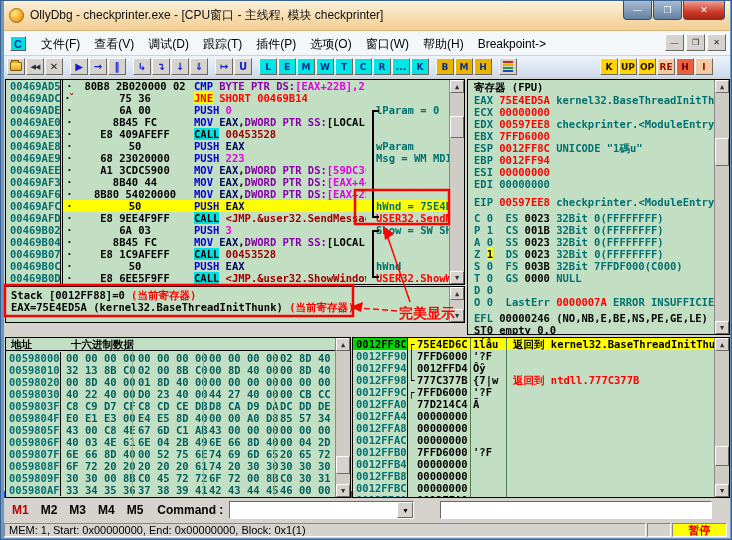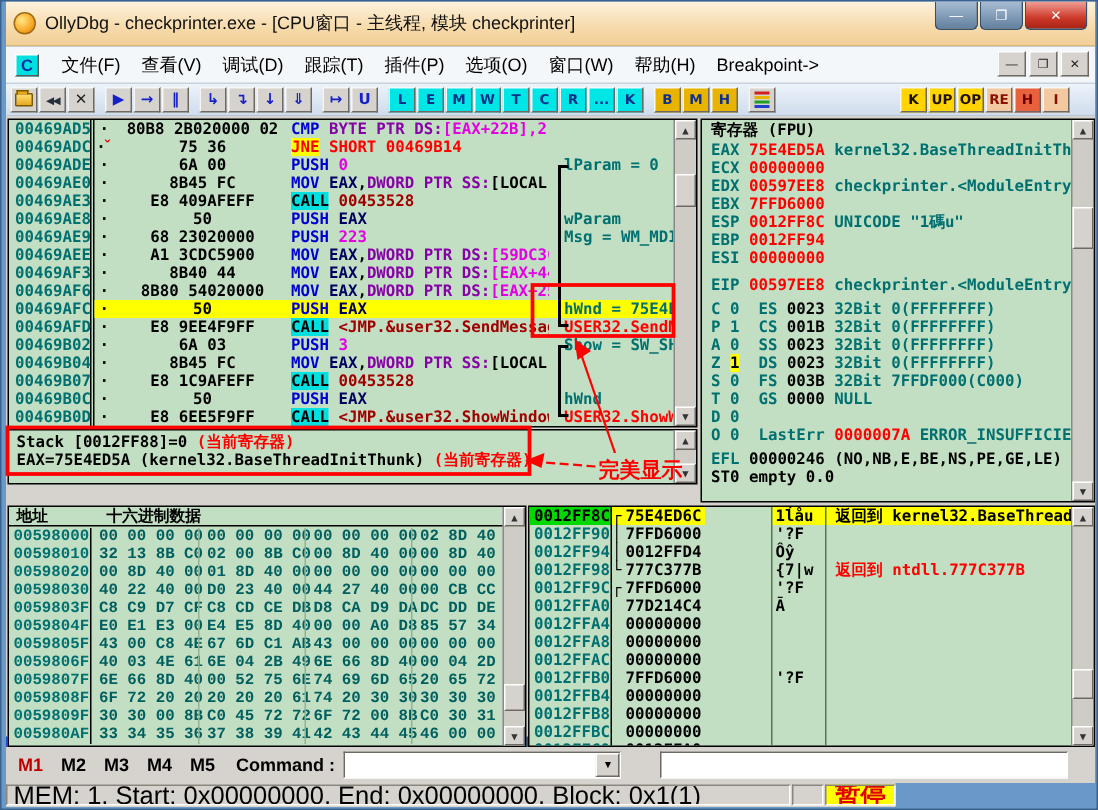--- a/index.html
+++ b/index.html
@@ -71,49 +71,49 @@
   
   #regs .hdr{height:14px;line-height:14px;padding-left:6px;color:#000;}
   .rline{height:12px;line-height:12px;padding-left:6px;white-space:pre;overflow:hidden;}
   
   .iline{height:12px;line-height:12px;padding-left:5px;white-space:pre;}
   #infopane .inner{padding-top:2px;}
   
   #dump .hdr{height:13px;line-height:13px;display:flex;border-bottom:1px solid #000;}
   #dump .hdr .h1{width:55px;padding-left:5px;}
   #dump .hdr .h2{padding-left:10px;}
-  .hrow{display:flex;height:12px;line-height:12px;white-space:pre;font-family:Liberation Mono, monospace;}
+  .hrow{display:flex;height:12px;line-height:12px;white-space:pre;}
   .ha{width:55px;padding-left:3px;color:#007070;border-right:1px solid #000;flex:none;}
   .hg{width:71px;padding-left:5px;color:#005f5f;flex:none;}
   .hg+ .hg{border-left:1px solid #92b292;}
   
   .srow{display:flex;height:12px;line-height:12px;white-space:pre;}
   .sa{width:55px;padding-left:3px;color:#007070;border-right:1px solid #000;flex:none;}
   .sbr{width:9px;flex:none;color:#000;}
   .sv{width:53px;flex:none;color:#000;}
-  .sas{width:36px;flex:none;border-left:1px solid #527a52;padding-left:2px;color:#000;margin-left:44px;}
+  .sas{width:36px;flex:none;border-left:1px solid #527a52;padding-left:2px;color:#000;}
   .sc{flex:1;border-left:1px solid #527a52;padding-left:6px;overflow:hidden;}
   .srow.sel .sa{background:#00d800;color:#000;}
   .srow.sel .sbr,.srow.sel .sv,.srow.sel .sas,.srow.sel .sc{background:#ffff00;}
   .sc.red{color:#ff0000;}
   
   .sb{position:absolute;top:0;bottom:0;right:0;width:15px;background:#cfccc6;border-left:1px solid #8a8a8a;}
   .sb .ar{position:absolute;left:0;width:14px;height:13px;background:#d6d3ce;border:1px solid;border-color:#fff #6e6a63 #6e6a63 #fff;font-size:7px;text-align:center;line-height:12px;color:#333;}
   .sb .up{top:0;}.sb .dn{bottom:0;}
   .sb .th{position:absolute;left:0;width:14px;background:#d6d3ce;border:1px solid;border-color:#fff #6e6a63 #6e6a63 #fff;}
   
   .cmdbar{position:absolute;left:3px;top:497px;width:726px;height:24px;background:#d6d3ce;display:flex;align-items:center;font-weight:bold;font-size:12px;}
   .mlabel{margin-left:8px;margin-right:4px;color:#000;}
   .mlabel.red{color:#c00000;}
   .cmdprompt{margin-left:10px;margin-right:6px;text-align:center;}
   .combo{width:185px;height:18px;background:#fff;border:1px solid;border-color:#6e6a63 #fff #fff #6e6a63;position:relative;}
   .combo .db{position:absolute;right:0;top:0;width:16px;height:16px;background:#d6d3ce;border:1px solid;border-color:#fff #6e6a63 #6e6a63 #fff;font-size:7px;text-align:center;line-height:15px;}
   .sidebox{margin-left:26px;width:272px;height:18px;background:#fff;border:1px solid;border-color:#6e6a63 #fff #fff #6e6a63;}
   
-  .statusbar{position:absolute;left:3px;top:521px;width:593px;height:16px;background:#d6d3ce;display:flex;font-size:17px;}
+  .statusbar{position:absolute;left:3px;top:521px;width:726px;height:16px;background:#d6d3ce;display:flex;font-size:11px;}
   .scell{border:1px solid;border-color:#8a867f #fff #fff #8a867f;height:14px;margin-top:1px;line-height:13px;padding:0 4px;white-space:nowrap;overflow:hidden;}
   .scell.main{width:642px;color:#000;font-family:"Liberation Sans",sans-serif;}
   .scell.mid{width:24px;margin-left:1px;}
   .scell.state{width:55px;margin-left:1px;background:#ffff00;color:#e00000;font-weight:bold;text-align:center;}
   
   #anno{position:absolute;left:0;top:0;width:732px;height:540px;pointer-events:none;z-index:50;}
 </style>
 </head>
 <body>
 
@@ -251,20 +251,21 @@
     <div class="pane" id="regs">
       <div class="hdr">寄存器 (FPU)</div>
       <div id="reglines" style="position:absolute;left:0;top:14px;right:15px;">
           <div class="rline"><span class="sg-tl">EAX </span><span class="sg-red">75E4ED5A </span><span class="sg-tl">kernel32.BaseThreadInitThu</span></div>
           <div class="rline"><span class="sg-tl">ECX </span><span class="sg-red">00000000</span></div>
           <div class="rline"><span class="sg-tl">EDX </span><span class="sg-red">00597EE8 </span><span class="sg-tl">checkprinter.&lt;ModuleEntryP</span></div>
           <div class="rline"><span class="sg-tl">EBX </span><span class="sg-red">7FFD6000</span></div>
           <div class="rline"><span class="sg-tl">ESP </span><span class="sg-red">0012FF8C </span><span class="sg-tl">UNICODE "1碼u"</span></div>
           <div class="rline"><span class="sg-tl">EBP </span><span class="sg-red">0012FF94</span></div>
           <div class="rline"><span class="sg-tl">ESI </span><span class="sg-red">00000000</span></div>
+          <div class="rline"><span class="sg-tl">EDI </span><span class="sg-tl">00000000</span></div>
           <div class="rline" style="margin-top: 6px;"><span class="sg-tl">EIP </span><span class="sg-red">00597EE8 </span><span class="sg-tl">checkprinter.&lt;ModuleEntryP</span></div>
           <div class="rline" style="margin-top: 4px;"><span class="sg-tl">C 0  </span><span class="sg-tl">ES </span><span class="sg-bk">0023 </span><span class="sg-tl">32Bit 0(FFFFFFFF)</span></div>
           <div class="rline"><span class="sg-tl">P 1  </span><span class="sg-tl">CS </span><span class="sg-bk">001B </span><span class="sg-tl">32Bit 0(FFFFFFFF)</span></div>
           <div class="rline"><span class="sg-tl">A 0  </span><span class="sg-tl">SS </span><span class="sg-bk">0023 </span><span class="sg-tl">32Bit 0(FFFFFFFF)</span></div>
           <div class="rline"><span class="sg-tl">Z </span><span class="sg-chipY">1</span><span class="sg-bk">  </span><span class="sg-tl">DS </span><span class="sg-bk">0023 </span><span class="sg-tl">32Bit 0(FFFFFFFF)</span></div>
           <div class="rline"><span class="sg-tl">S 0  </span><span class="sg-tl">FS </span><span class="sg-bk">003B </span><span class="sg-tl">32Bit 7FFDF000(C000)</span></div>
           <div class="rline"><span class="sg-tl">T 0  </span><span class="sg-tl">GS </span><span class="sg-bk">0000 </span><span class="sg-tl">NULL</span></div>
           <div class="rline"><span class="sg-tl">D 0</span></div>
           <div class="rline"><span class="sg-tl">O 0  </span><span class="sg-tl">LastErr </span><span class="sg-red">0000007A </span><span class="sg-tl">ERROR_INSUFFICIEN</span></div>
           <div class="rline" style="margin-top: 4px;"><span class="sg-tl">EFL </span><span class="sg-bk">00000246 </span><span class="sg-bk">(NO,NB,E,BE,NS,PE,GE,LE)</span></div>

